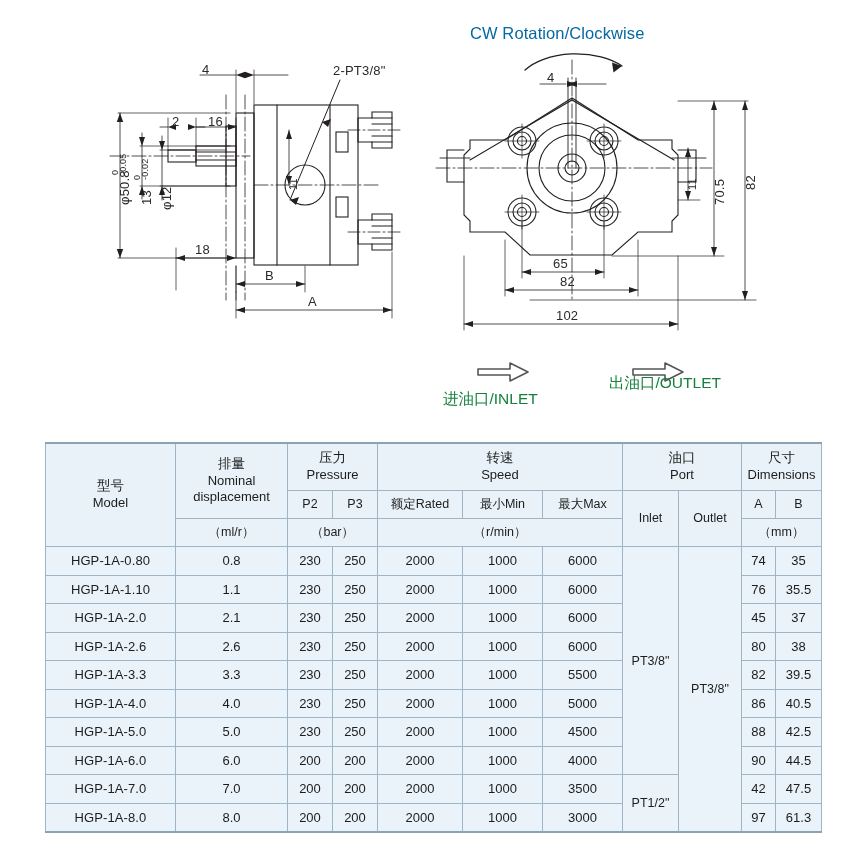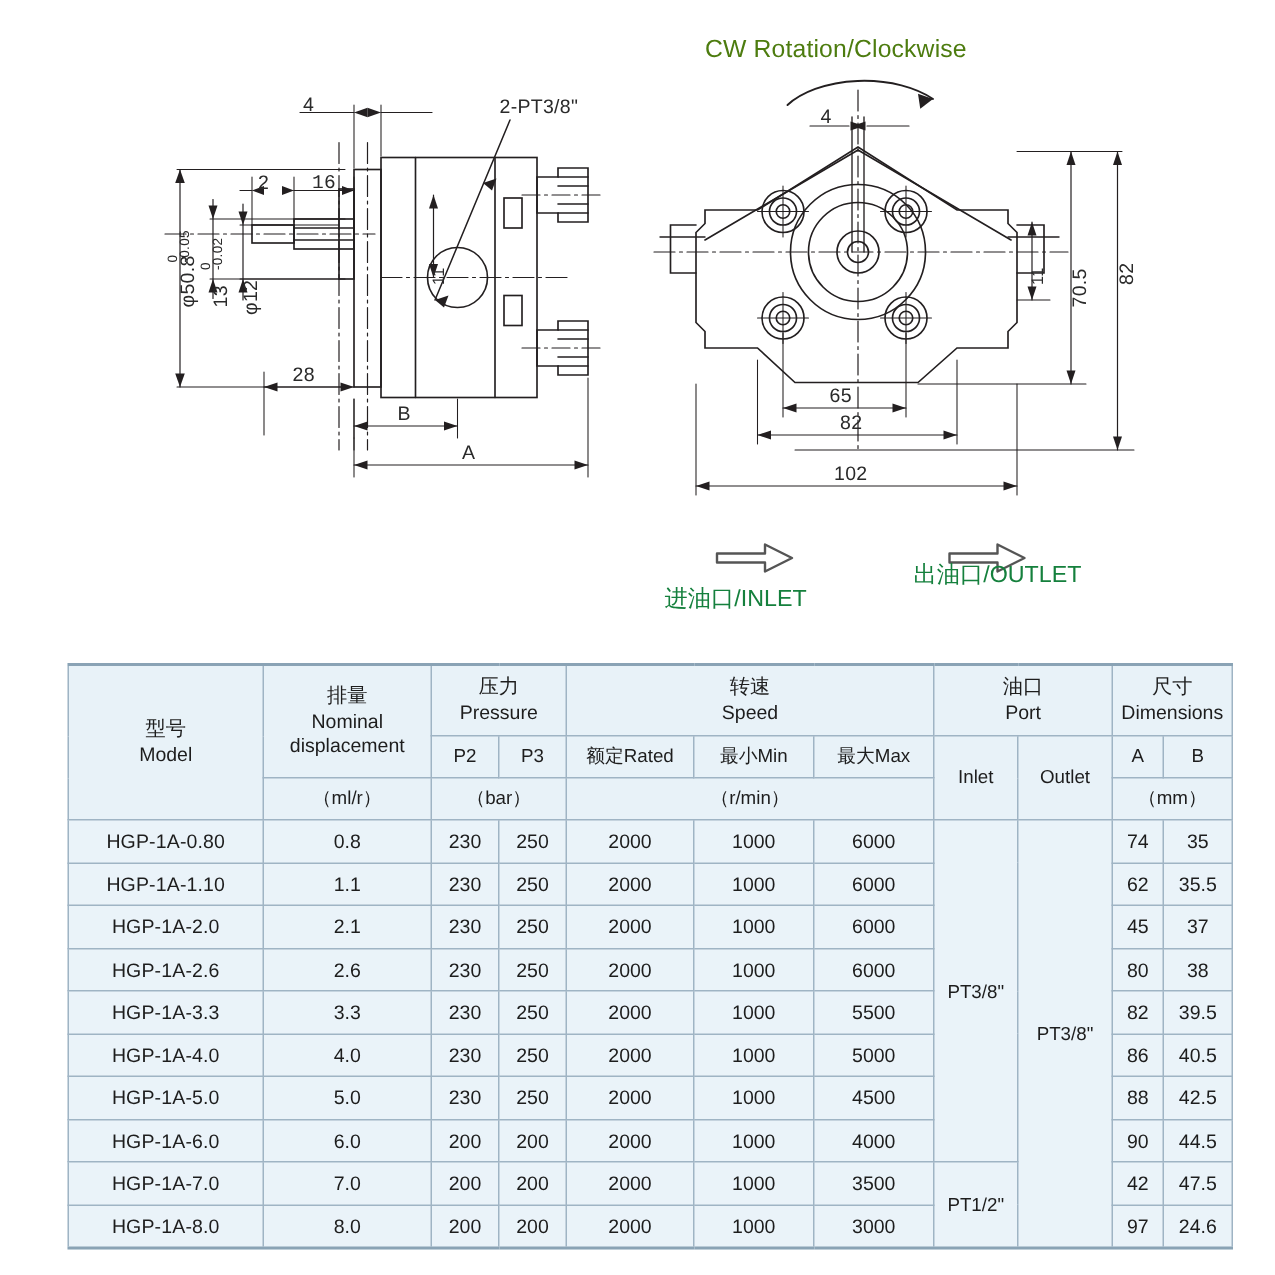--- a/index.html
+++ b/index.html
@@ -22,21 +22,21 @@
     color:#2a2a2a;
     white-space:nowrap;
     font-family:"Liberation Sans","DejaVu Sans",sans-serif;
   }
   .dwg-label.small{font-size:11px;}
   .dwg-label.tiny{font-size:9px;}
   .vert{transform-origin:left top;}
 
   #cw-title{
     position:absolute;left:470px;top:24px;
-    font-size:16.5px;color:#4d7c0f;letter-spacing:.1px;
+    font-size:16.5px;color:#0369a1;letter-spacing:.1px;
   }
   .flow-cap{
     position:absolute;font-size:15.5px;color:#15803d;white-space:nowrap;
   }
   .flow-arrow{position:absolute;}
 
   
   #spec-table{
     position:absolute;left:45px;top:442px;
     width:760px;
@@ -278,35 +278,35 @@
   </svg>
 
   <div id="cw-title">CW Rotation/Clockwise</div>
 
   <div class="dwg-label" style="left:333px;top:63px;">2-PT3/8"</div>
 
   <div class="dwg-label" style="left:202px;top:62px;">4</div>
 
   <div class="dwg-label" style="left:172px;top:114px;">2</div>
 
-  <div class="dwg-label" style="left:208px;top:114px;font-family:Liberation Mono, monospace;">16</div>
+  <div class="dwg-label" style="left:208px;top:114px;">16</div>
 
   <div class="dwg-label vert" style="left:117px;top:205px;transform:rotate(-90deg);">φ50.8</div>
   <div class="dwg-label tiny vert" style="left:110px;top:175px;transform:rotate(-90deg);">0</div>
   <div class="dwg-label tiny vert" style="left:118px;top:175px;transform:rotate(-90deg);">-0.05</div>
 
   <div class="dwg-label vert" style="left:139px;top:205px;transform:rotate(-90deg);">13</div>
   <div class="dwg-label tiny vert" style="left:132px;top:180px;transform:rotate(-90deg);">0</div>
   <div class="dwg-label tiny vert" style="left:140px;top:180px;transform:rotate(-90deg);">-0.02</div>
 
   <div class="dwg-label vert" style="left:159px;top:210px;transform:rotate(-90deg);">φ12</div>
 
   <div class="dwg-label vert small" style="left:287px;top:190px;transform:rotate(-90deg);">11</div>
 
-  <div class="dwg-label" style="left:195px;top:242px;">28</div>
+  <div class="dwg-label" style="left:195px;top:242px;">18</div>
   <div class="dwg-label" style="left:265px;top:268px;">B</div>
   <div class="dwg-label" style="left:308px;top:294px;">A</div>
 
   <div class="dwg-label" style="left:547px;top:70px;">4</div>
   <div class="dwg-label vert small" style="left:686px;top:190px;transform:rotate(-90deg);">11</div>
   <div class="dwg-label vert" style="left:712px;top:205px;transform:rotate(-90deg);">70.5</div>
   <div class="dwg-label vert" style="left:743px;top:190px;transform:rotate(-90deg);">82</div>
   <div class="dwg-label" style="left:553px;top:256px;">65</div>
   <div class="dwg-label" style="left:560px;top:274px;">82</div>
   <div class="dwg-label" style="left:556px;top:308px;">102</div>
@@ -397,21 +397,21 @@
         <td>35</td>
       </tr>
       <tr>
         <td class="model-cell">HGP-1A-1.10</td>
         <td>1.1</td>
         <td>230</td>
         <td>250</td>
         <td>2000</td>
         <td>1000</td>
         <td>6000</td>
-        <td>62</td>
+        <td>76</td>
         <td>35.5</td>
       </tr>
       <tr>
         <td class="model-cell">HGP-1A-2.0</td>
         <td>2.1</td>
         <td>230</td>
         <td>250</td>
         <td>2000</td>
         <td>1000</td>
         <td>6000</td>
@@ -487,16 +487,16 @@
       </tr>
       <tr>
         <td class="model-cell outer-bottom">HGP-1A-8.0</td>
         <td class="outer-bottom">8.0</td>
         <td class="outer-bottom">200</td>
         <td class="outer-bottom">200</td>
         <td class="outer-bottom">2000</td>
         <td class="outer-bottom">1000</td>
         <td class="outer-bottom">3000</td>
         <td class="outer-bottom">97</td>
-        <td class="outer-bottom">24.6</td>
+        <td class="outer-bottom">61.3</td>
       </tr>
     </tbody>
 </table>
 
 </body></html>

